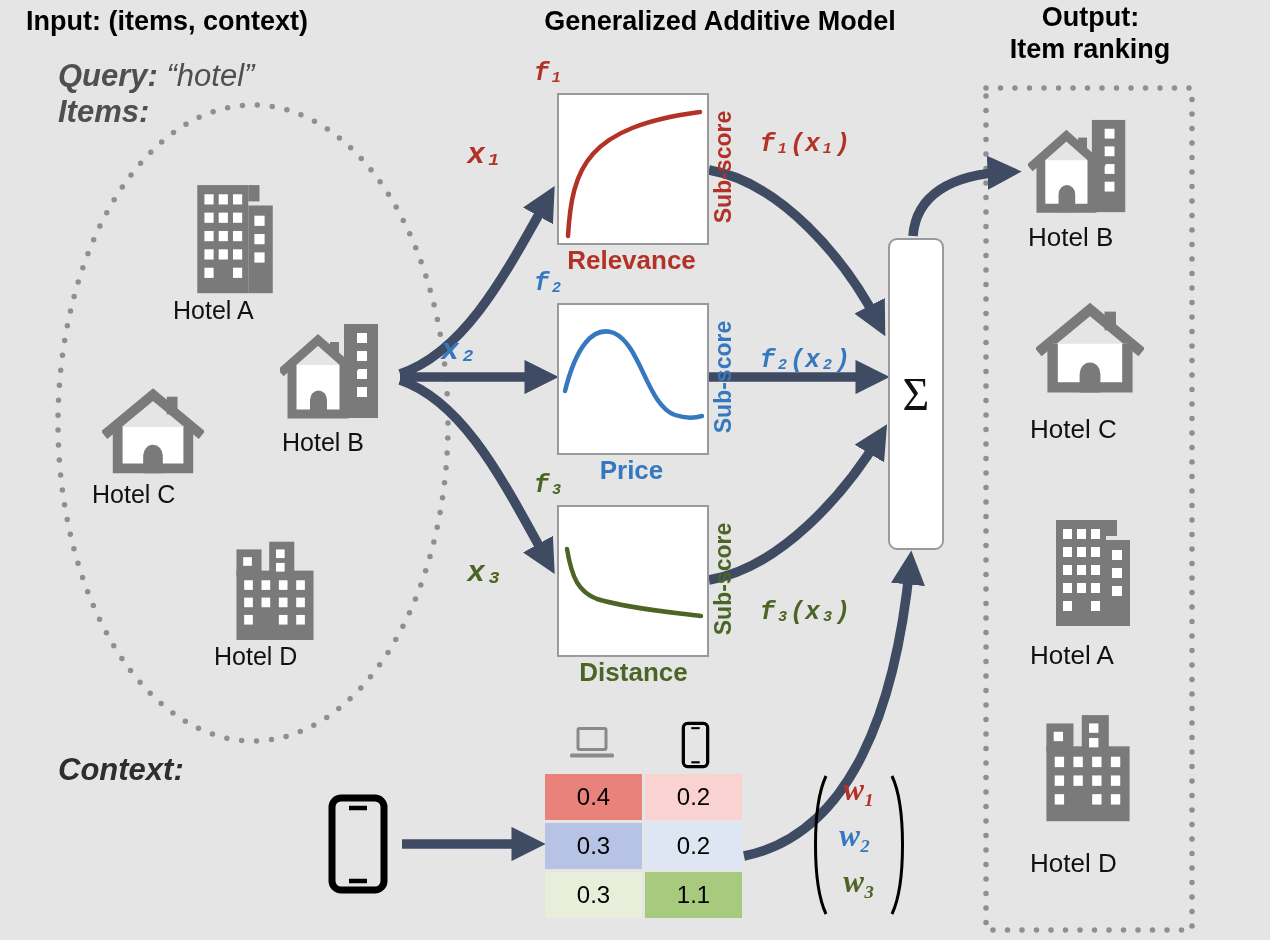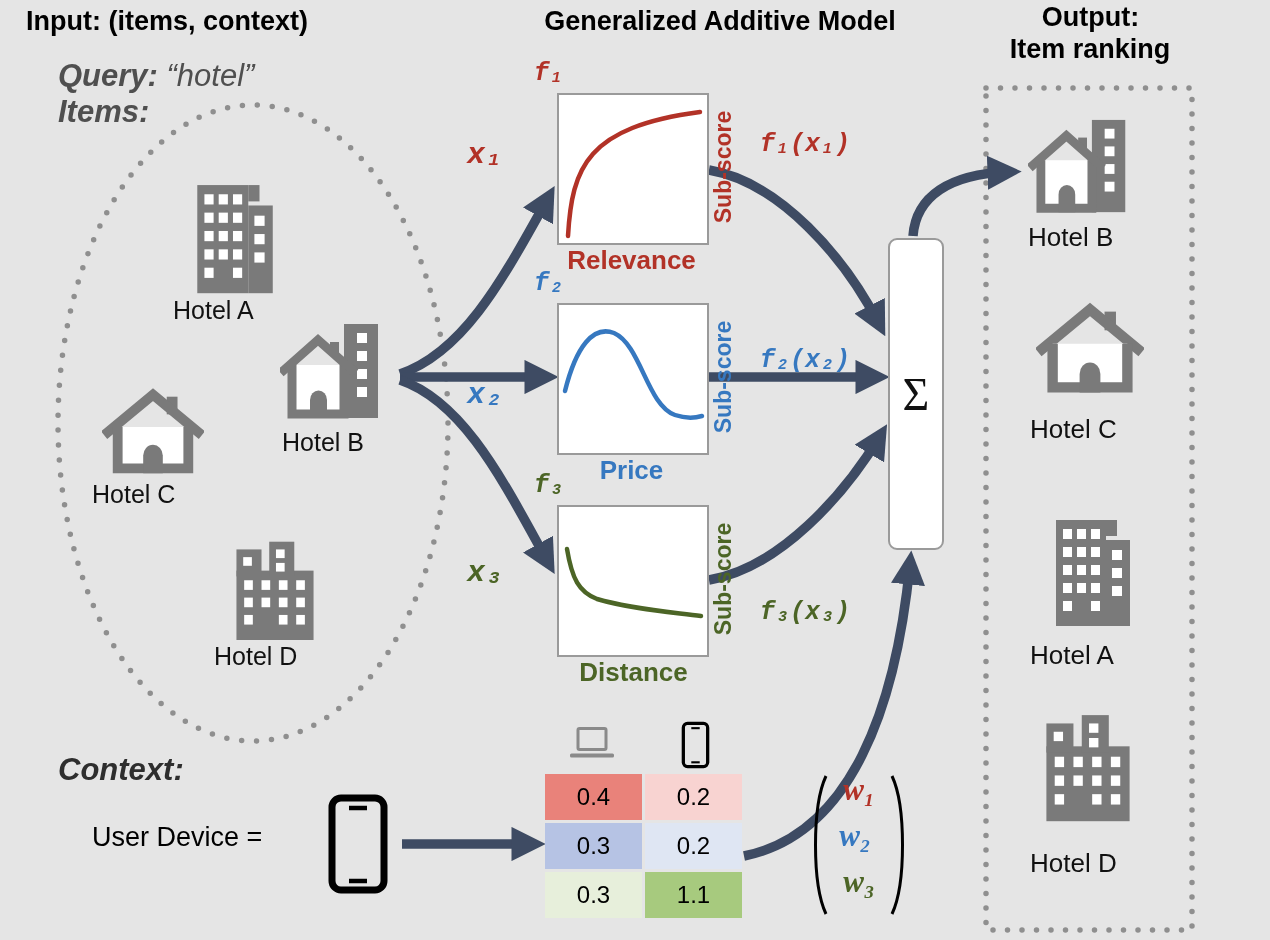--- a/index.html
+++ b/index.html
@@ -158,38 +158,37 @@
       <use href="#houseC"></use>
     </svg>
   <div class="abs hotel-label" style="left:92px;top:480px;width:120px">Hotel C</div>
 
   <svg class="abs gray-icon" style="left:226px;top:534px" width="98" height="106">
       <use href="#bldgD"></use>
     </svg>
   <div class="abs hotel-label" style="left:214px;top:642px;width:122px">Hotel D</div>
 
   <div class="abs meta" style="left:58px;top:752px;color:#2e2e2e"><b>Context:</b></div>
-  <div class="abs" style="left:92px;top:822px;font-size:27px;color:#000">User Device =</div>
   <svg class="abs black-icon" style="left:326px;top:794px" width="64" height="100">
       <use href="#phoneIcon"></use>
     </svg>
 
   <div class="abs math fn-f" style="left: 534px; top: 59px; color: rgb(178, 50, 39);">f₁</div>
   <div class="abs math fn-x" style="left: 450px; top: 138px; color: rgb(178, 50, 39);">x₁</div>
   <div class="plot" style="left:557px;top:93px">
     <svg width="148" height="148" viewBox="0 0 148 148">
       <path d="M9,141 C13,72 28,32 141,17" fill="none" stroke="#b23227" stroke-width="4.5" stroke-linecap="round"></path>
     </svg>
   </div>
   <div class="abs subscore" style="left: 649px; top: 153px; color: rgb(178, 50, 39);">Sub-score</div>
   <div class="abs fn-name" style="left: 555px; top: 245px; color: rgb(178, 50, 39);">Relevance</div>
   <div class="abs math fn-out" style="left: 760px; top: 130px; color: rgb(178, 50, 39);">f₁(x₁)</div>
 
   <div class="abs math fn-f" style="left: 534px; top: 269px; color: rgb(54, 120, 192);">f₂</div>
-  <div class="abs math fn-x" style="left: 450px; top: 334px; color: rgb(54, 120, 192); margin-top: 44px;">x₂</div>
+  <div class="abs math fn-x" style="left: 424px; top: 334px; color: rgb(54, 120, 192);">x₂</div>
   <div class="plot" style="left:557px;top:303px">
     <svg width="148" height="148" viewBox="0 0 148 148">
       <path d="M6,86 C17,42 34,20 55,28 C82,40 88,100 116,110 C128,114 136,113 143,111" fill="none" stroke="#3678c0" stroke-width="4.5" stroke-linecap="round"></path>
     </svg>
   </div>
   <div class="abs subscore" style="left: 649px; top: 363px; color: rgb(54, 120, 192);">Sub-score</div>
   <div class="abs fn-name" style="left: 555px; top: 455px; color: rgb(54, 120, 192);">Price</div>
   <div class="abs math fn-out" style="left: 760px; top: 346px; color: rgb(54, 120, 192);">f₂(x₂)</div>
 
   <div class="abs math fn-f" style="left: 534px; top: 471px; color: rgb(76, 101, 38);">f₃</div>

